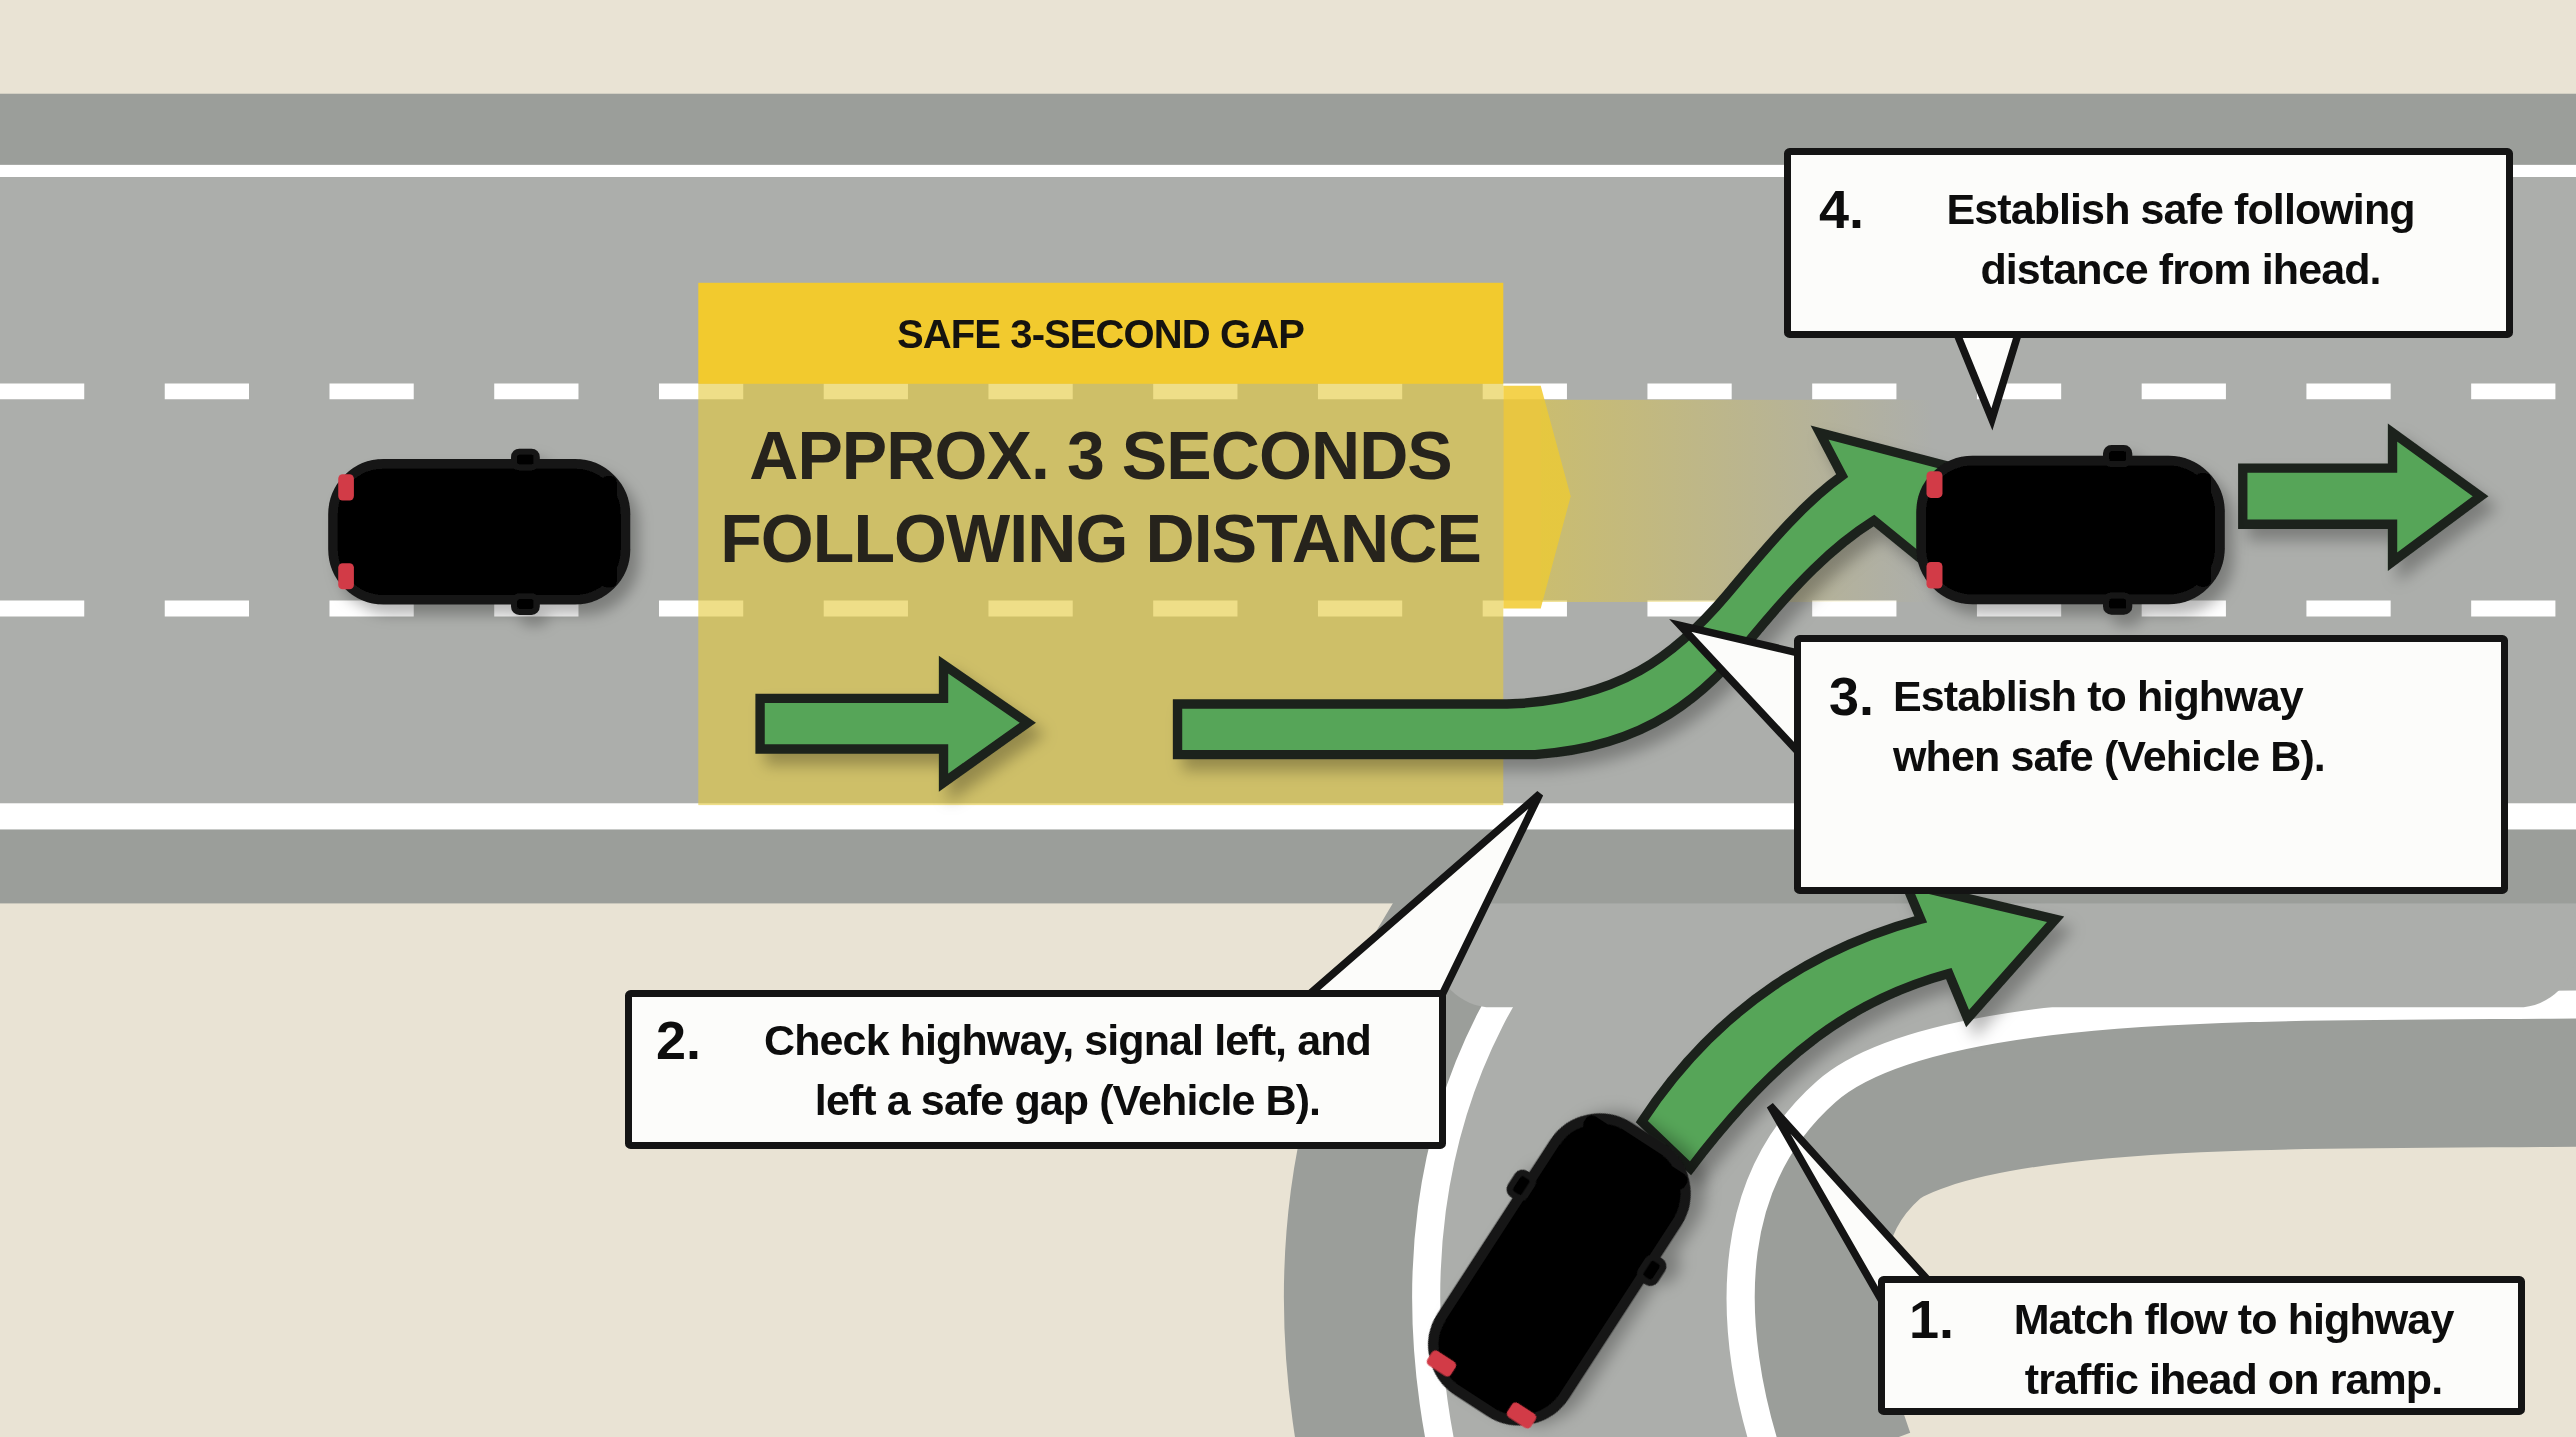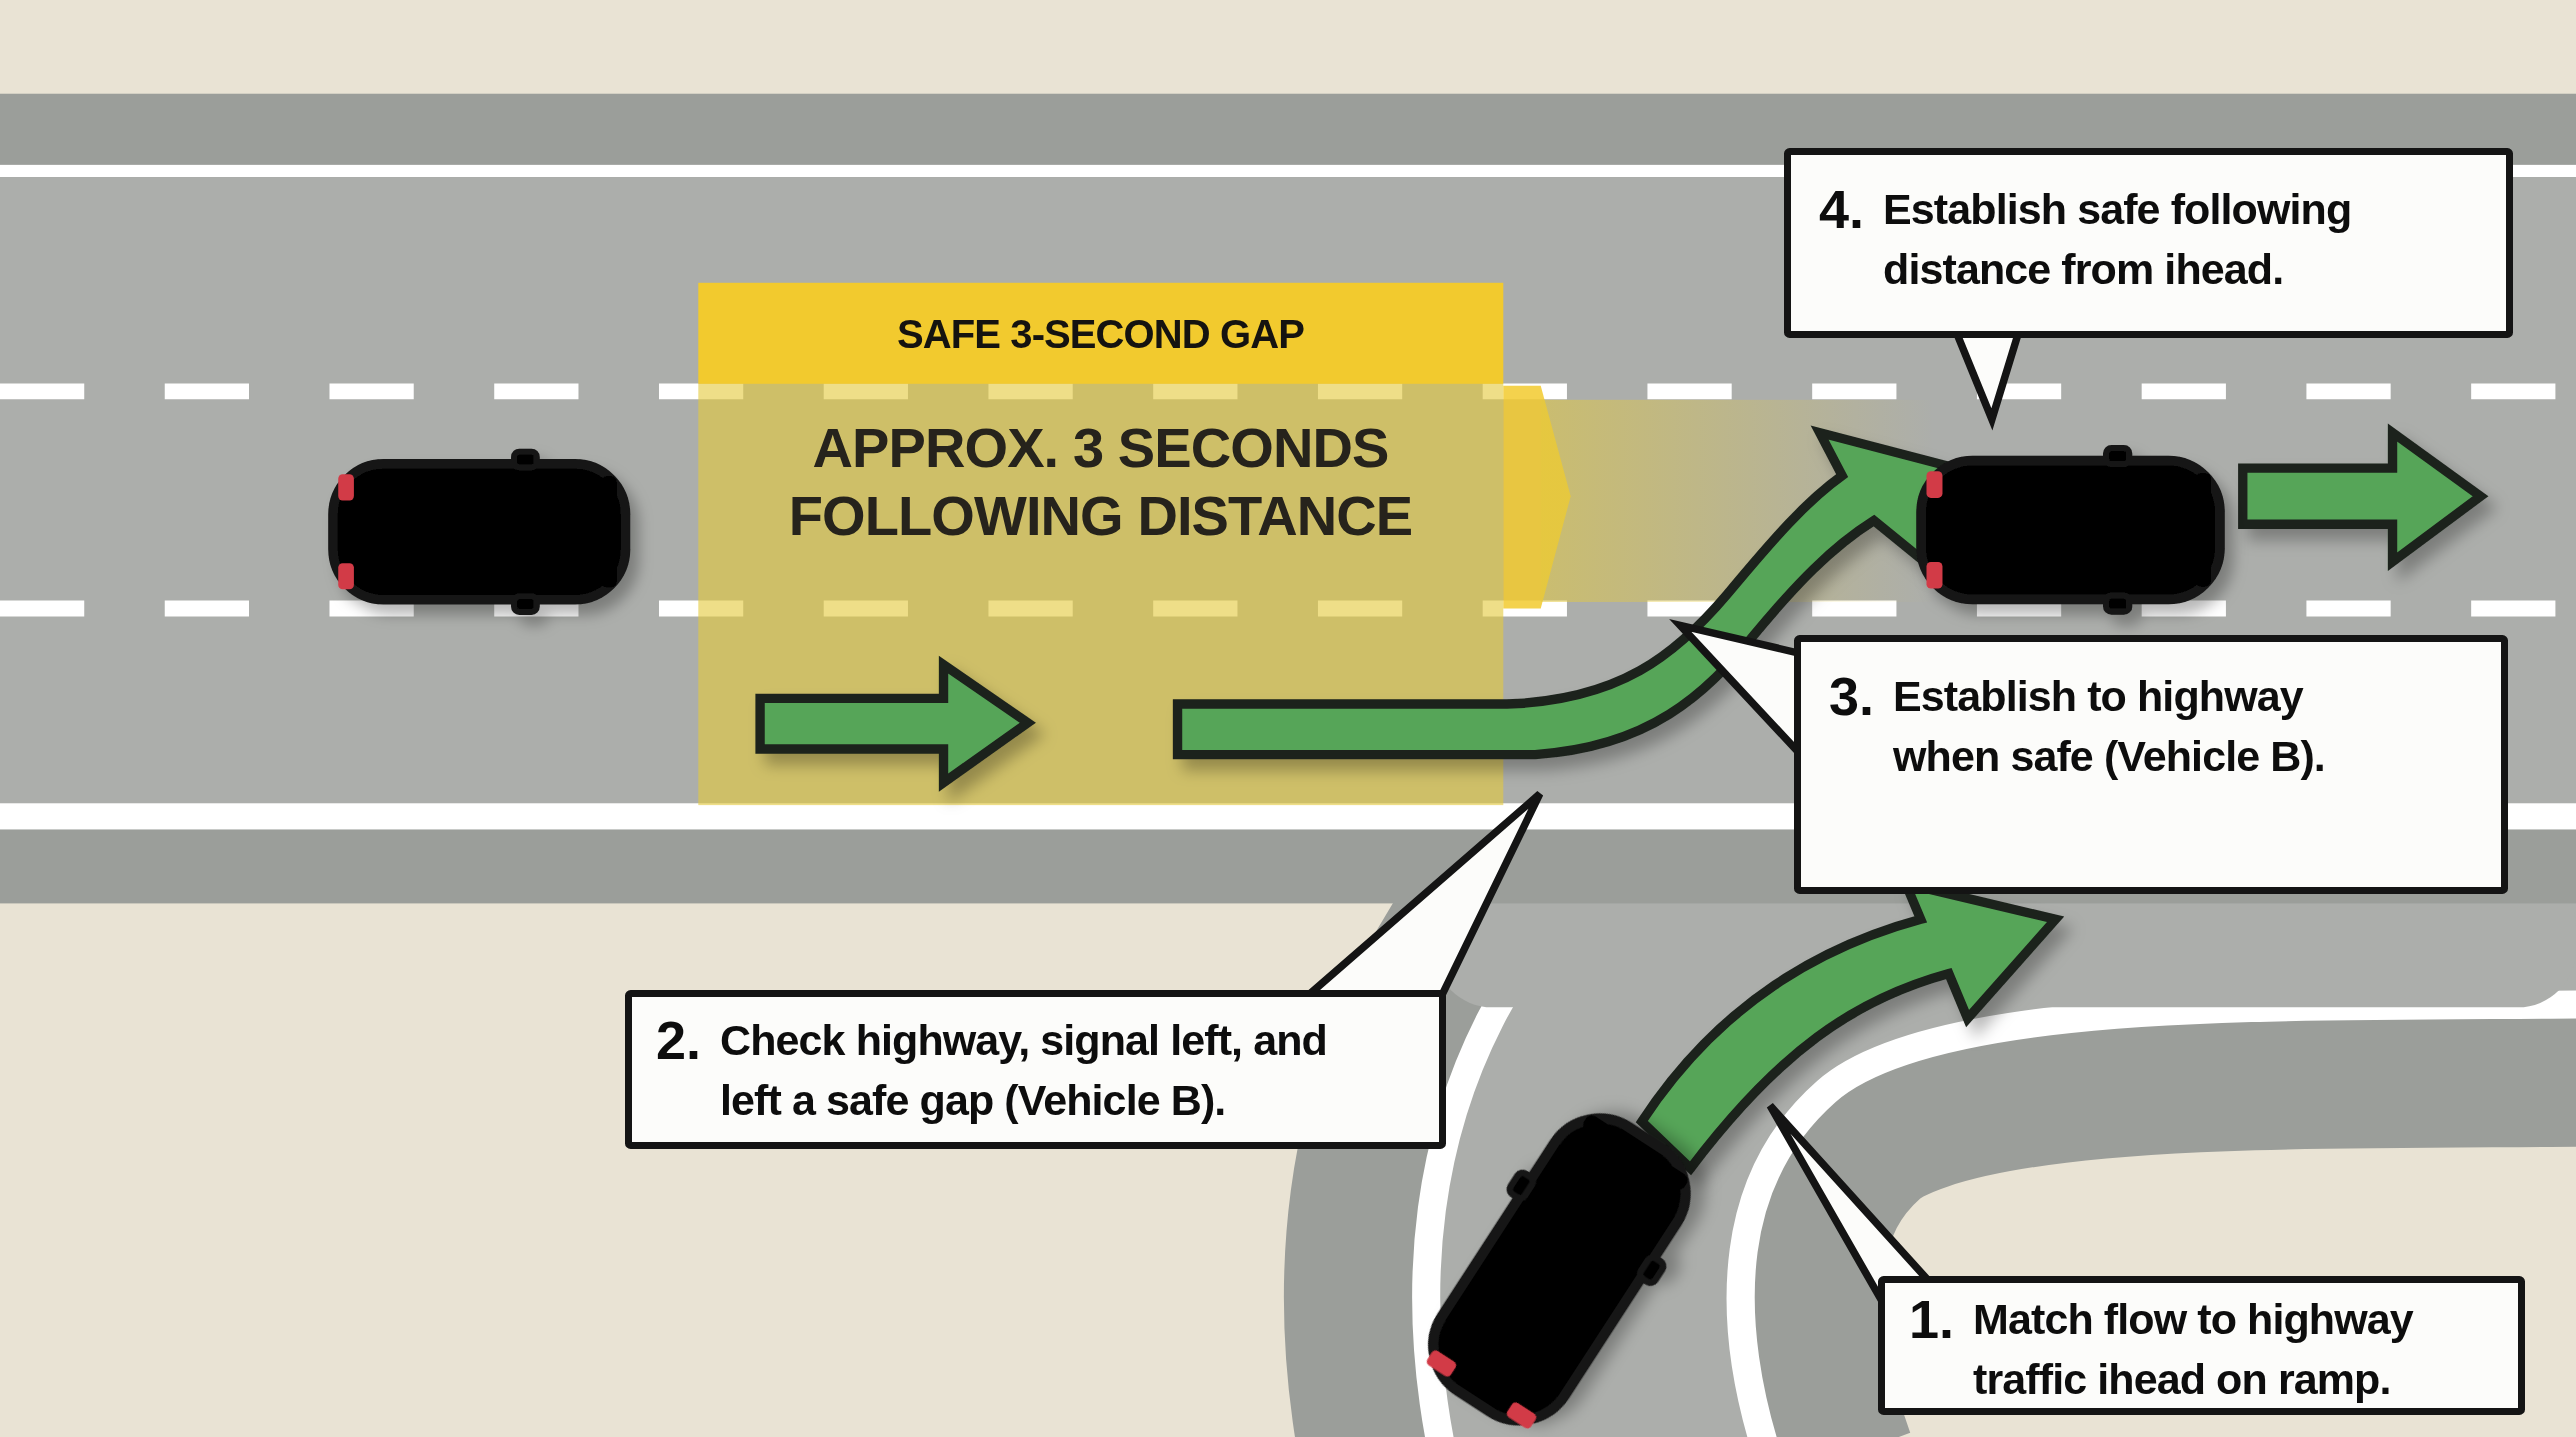--- a/index.html
+++ b/index.html
@@ -12,40 +12,40 @@
 
   
   .banner-text{
     position:absolute;left:698px;top:284px;width:805px;height:101px;
     display:flex;align-items:center;justify-content:center;
     font-size:40px;font-weight:800;letter-spacing:-0.9px;color:#151310;
     white-space:nowrap;
   }
   .gap-note{
     position:absolute;left:698px;top:414px;width:805px;
-    text-align:center;font-size:56px;font-weight:700;letter-spacing:-0.9px;
+    text-align:center;font-size:68px;font-weight:700;letter-spacing:-0.9px;
     color:#26231c;line-height:1.22;
   }
 
   
   .callout{
     position:absolute;box-sizing:border-box;
     background:#fcfcfa;border:7.5px solid #141414;border-radius:5.6px;
     display:flex;align-items:flex-start;
     color:#0d0d0d;
   }
   .callout .num{
     font-weight:800;font-size:54px;line-height:60px;
     margin-right:19px;flex:0 0 auto;
   }
   .callout .txt{
     flex:1 1 auto;font-weight:700;font-size:43px;line-height:60px;
     letter-spacing:-0.9px;
   }
-  .callout .txt.center{text-align:left;}
+  .callout .txt.center{text-align:center;}
   #callout-4{left:1784px;top:148px;width:729px;height:190px;padding:24px 28px;}
   #callout-3{left:1794px;top:635px;width:714px;height:259px;padding:24px 28px;}
   #callout-2{left:625px;top:990px;width:821px;height:159px;padding:13px 24px;}
   #callout-1{left:1878px;top:1276px;width:647px;height:139px;padding:5.6px 24px;}
 </style>
 </head>
 <body>
 
 <svg id="scene" viewBox="0 0 2752 1536" aria-hidden="true">
   <defs>

